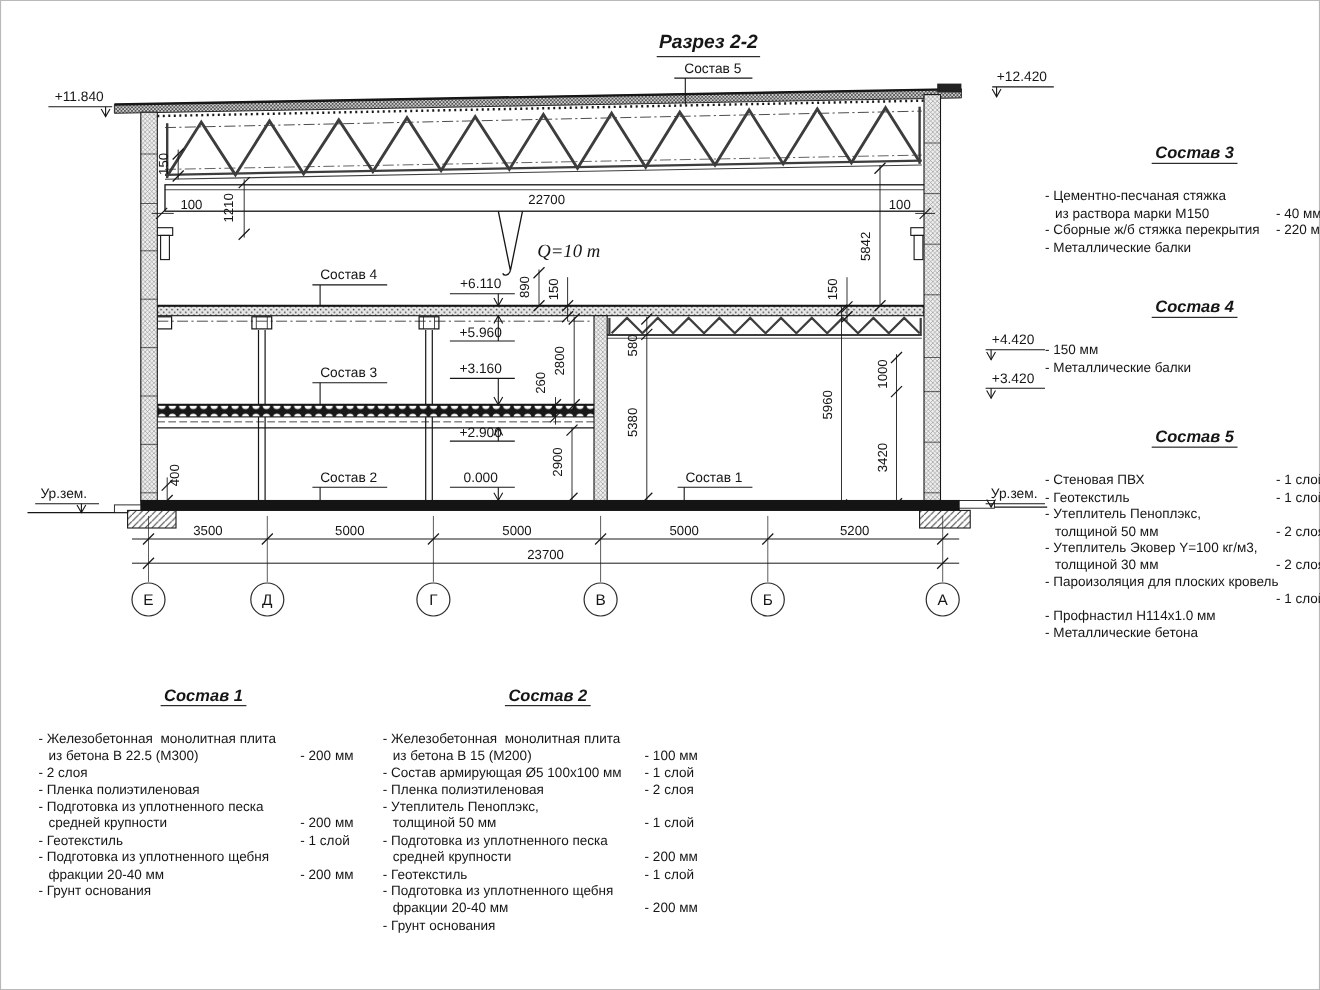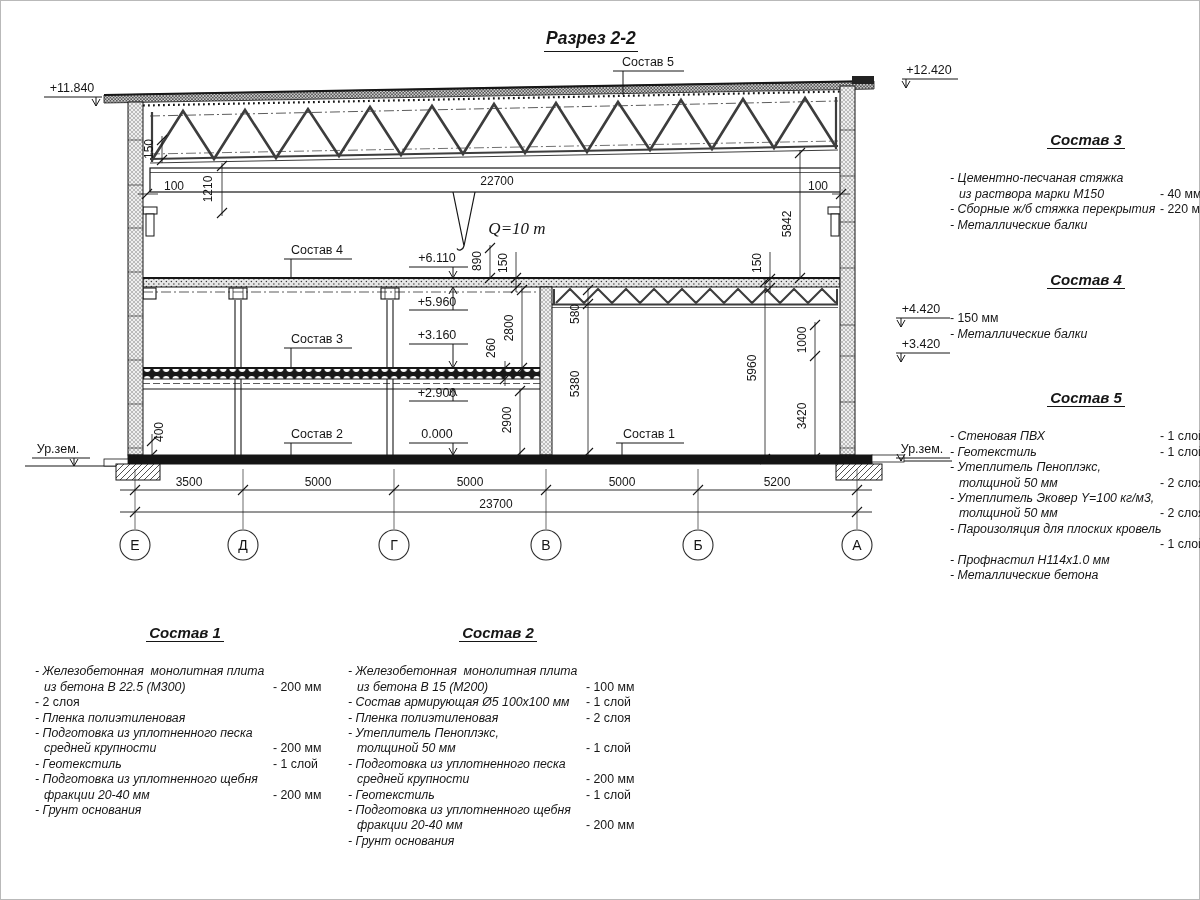--- a/index.html
+++ b/index.html
@@ -10,30 +10,30 @@
   }
   svg{position:absolute;left:0;top:0;}
   svg text{font-family:"Liberation Sans",sans-serif;fill:#161616;}
   .dimtxt{font-size:12px;}
   .elevtxt{font-size:12.5px;}
   .bubtxt{font-size:14px;}
   .callout{font-size:12.5px;}
   .qtxt{font-family:"Liberation Serif",serif;font-style:italic;font-size:17px;}
 
   .title{
-    position:absolute;left:544px;top:28px;width:200px;
+    position:absolute;left:544px;top:28px;width:200px;text-align:center;
     font-size:17.5px;font-style:italic;font-weight:bold;
   }
   .title span{display:inline-block;border-bottom:1.6px solid #161616;padding:0 2px 2px 2px;}
 
   .spec{position:absolute;font-size:12.3px;line-height:15.4px;}
   .spec-title{text-align:center;font-size:15px;font-style:italic;font-weight:bold;margin-bottom:22px;}
   .spec-title span{display:inline-block;border-bottom:1.3px solid #161616;padding:0 3px 1px 3px;}
   .row{display:flex;align-items:flex-end;}
-  .nm{flex:1;white-space:pre-wrap;padding-left:9px;text-indent:-9px;font-style:italic;}
+  .nm{flex:1;white-space:pre-wrap;padding-left:9px;text-indent:-9px;}
   .val{flex:none;width:62px;white-space:nowrap;}
   .val-own{margin-left:auto;width:62px;white-space:nowrap;}
 </style>
 </head>
 <body>
 
 <div class="title"><span>Разрез 2-2</span></div>
 
 <svg width="1200" height="900" viewBox="0 0 1200 900">
   <defs>
@@ -391,21 +391,21 @@
       <div class="nm">- Геотекстиль</div>
       <div class="val">- 1 слой</div>
     </div>
   <div class="row">
       <div class="nm">- Утеплитель Пеноплэкс,
 толщиной 50 мм</div>
       <div class="val">- 2 слоя</div>
     </div>
   <div class="row">
       <div class="nm">- Утеплитель Эковер Y=100 кг/м3,
-толщиной 50 мм</div>
+толщиной 30 мм</div>
       <div class="val">- 2 слоя</div>
     </div>
   <div>
     <div class="nm">- Пароизоляция для плоских кровель</div>
     <div class="row">
         <div class="val-own">- 1 слой</div>
       </div>
   </div>
   <div class="row">
       <div class="nm">- Профнастил Н114х1.0 мм</div>

